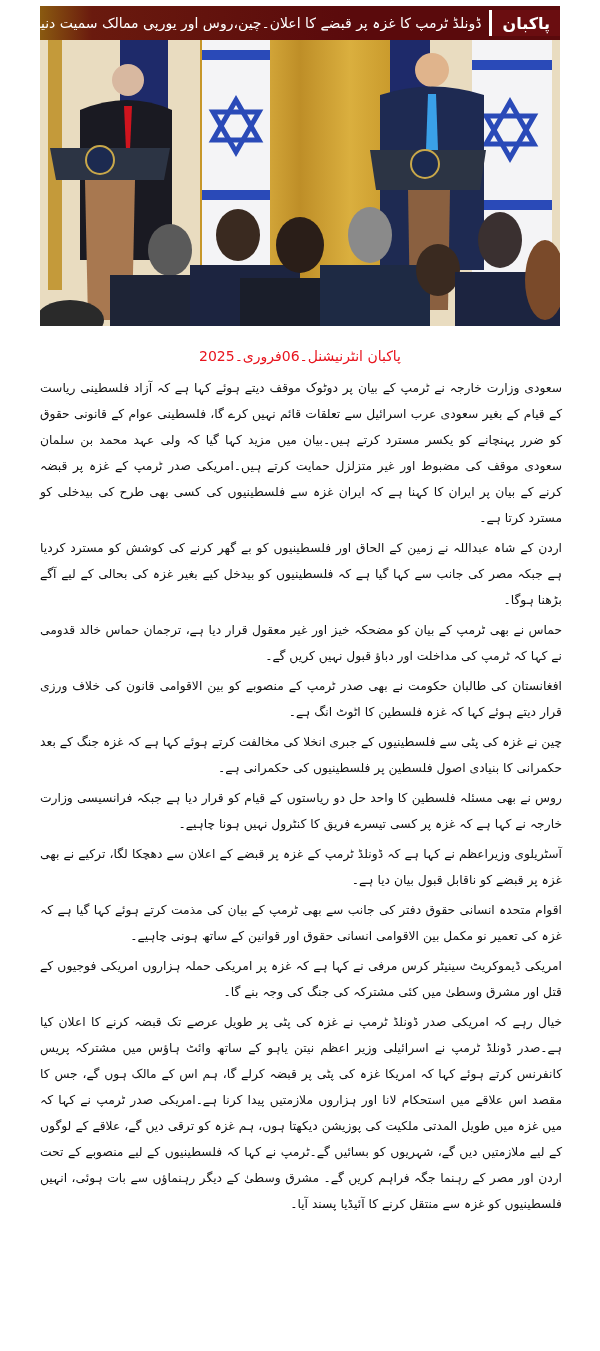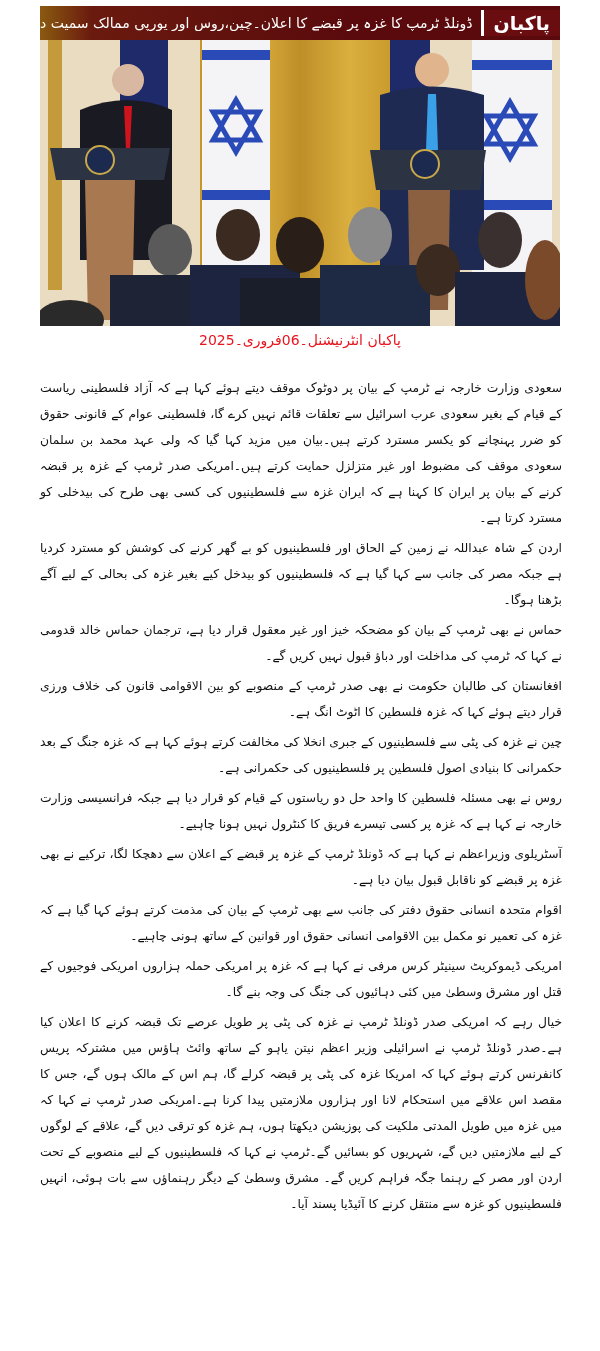--- a/index.html
+++ b/index.html
@@ -3,37 +3,37 @@
   <meta charset="utf-8">
   <style>
     html, body { margin: 0; padding: 0; background: #ffffff; }
     body { width: 600px; height: 1351px; position: relative; overflow: hidden; font-family: "DejaVu Sans", sans-serif; }
     .banner {
       position: absolute; left: 40px; top: 6px; width: 520px; height: 34px;
       background: linear-gradient(90deg, #8a5a10 0%, #6a1a0e 10%, #5a0a0c 60%, #5a0a0c 100%);
       display: flex; flex-direction: row-reverse; align-items: center;
     }
     .brand {
-      background: #6a0d10; color: #fff; font-weight: bold; font-size: 19px;
+      background: #6a0d10; color: #fff; font-weight: bold; font-size: 16px;
       height: 26px; display: flex; align-items: center; padding: 0 10px;
       border-left: 3px solid #ffffff;
       font-family: "DejaVu Sans", sans-serif;
     }
     .headline {
       color: #ffffff; font-size: 14px; direction: rtl; padding-right: 8px;
       white-space: nowrap; overflow: hidden; flex: 1; text-align: right;
       font-family: "DejaVu Sans", sans-serif;
     }
     .photo {
       position: absolute; left: 40px; top: 40px; width: 520px; height: 286px; overflow: hidden;
       background: #c8a040;
     }
     .photo svg { display: block; }
     .dateline {
-      position: absolute; left: 40px; top: 332px; width: 520px; text-align: center;
+      position: absolute; left: 40px; top: 348px; width: 520px; text-align: center;
       color: #e8141e; font-size: 14px; direction: rtl;
       font-family: "DejaVu Sans", sans-serif;
     }
     .article {
       position: absolute; left: 40px; top: 375px; width: 522px;
       direction: rtl; text-align: justify; text-align-last: right;
       font-family: "DejaVu Sans", sans-serif; font-size: 12.3px; line-height: 26px; color: #111;
     }
     .article p { margin: 0 0 4px 0; }
   </style>
@@ -128,15 +128,15 @@
 
 <div class="article">
   <p>سعودی وزارت خارجہ نے ٹرمپ کے بیان پر دوٹوک موقف دیتے ہوئے کہا ہے کہ آزاد فلسطینی ریاست کے قیام کے بغیر سعودی عرب اسرائیل سے تعلقات قائم نہیں کرے گا، فلسطینی عوام کے قانونی حقوق کو ضرر پہنچانے کو یکسر مسترد کرتے ہیں۔بیان میں مزید کہا گیا کہ ولی عہد محمد بن سلمان سعودی موقف کی مضبوط اور غیر متزلزل حمایت کرتے ہیں۔امریکی صدر ٹرمپ کے غزہ پر قبضہ کرنے کے بیان پر ایران کا کہنا ہے کہ ایران غزہ سے فلسطینیوں کی کسی بھی طرح کی بیدخلی کو مسترد کرتا ہے۔</p>
   <p>اردن کے شاہ عبداللہ نے زمین کے الحاق اور فلسطینیوں کو بے گھر کرنے کی کوشش کو مسترد کردیا ہے جبکہ مصر کی جانب سے کہا گیا ہے کہ فلسطینیوں کو بیدخل کیے بغیر غزہ کی بحالی کے لیے آگے بڑھنا ہوگا۔</p>
   <p>حماس نے بھی ٹرمپ کے بیان کو مضحکہ خیز اور غیر معقول قرار دیا ہے، ترجمان حماس خالد قدومی نے کہا کہ ٹرمپ کی مداخلت اور دباؤ قبول نہیں کریں گے۔</p>
   <p>افغانستان کی طالبان حکومت نے بھی صدر ٹرمپ کے منصوبے کو بین الاقوامی قانون کی خلاف ورزی قرار دیتے ہوئے کہا کہ غزہ فلسطین کا اٹوٹ انگ ہے۔</p>
   <p>چین نے غزہ کی پٹی سے فلسطینیوں کے جبری انخلا کی مخالفت کرتے ہوئے کہا ہے کہ غزہ جنگ کے بعد حکمرانی کا بنیادی اصول فلسطین پر فلسطینیوں کی حکمرانی ہے۔</p>
   <p>روس نے بھی مسئلہ فلسطین کا واحد حل دو ریاستوں کے قیام کو قرار دیا ہے جبکہ  فرانسیسی وزارت خارجہ نے کہا ہے کہ غزہ پر کسی تیسرے فریق کا کنٹرول نہیں ہونا چاہیے۔</p>
   <p>آسٹریلوی وزیراعظم نے کہا ہے کہ ڈونلڈ ٹرمپ کے غزہ پر قبضے کے اعلان سے دھچکا لگا، ترکیے نے بھی غزہ پر قبضے کو ناقابل قبول بیان دیا ہے۔</p>
   <p>اقوام متحدہ انسانی حقوق دفتر کی جانب سے بھی ٹرمپ کے بیان کی مذمت کرتے ہوئے کہا گیا ہے کہ غزہ کی تعمیر نو مکمل بین الاقوامی انسانی حقوق اور قوانین کے ساتھ ہونی چاہیے۔</p>
-  <p>امریکی ڈیموکریٹ سینیٹر کرس مرفی  نے کہا ہے کہ غزہ پر امریکی حملہ ہزاروں امریکی فوجیوں کے قتل اور مشرق وسطیٰ میں کئی دہائیوں کی جنگ کی وجہ بنے گا۔</p>
+  <p>امریکی ڈیموکریٹ سینیٹر کرس مرفی  نے کہا ہے کہ غزہ پر امریکی حملہ ہزاروں امریکی فوجیوں کے قتل اور مشرق وسطیٰ میں کئی مشترکہ کی جنگ کی وجہ بنے گا۔</p>
   <p>خیال رہے کہ امریکی صدر ڈونلڈ ٹرمپ نے غزہ کی پٹی پر طویل عرصے تک قبضہ کرنے کا اعلان کیا ہے۔صدر ڈونلڈ ٹرمپ نے اسرائیلی وزیر اعظم نیتن یاہو کے ساتھ وائٹ ہاؤس میں مشترکہ پریس کانفرنس کرتے ہوئے کہا کہ امریکا غزہ کی پٹی پر قبضہ کرلے گا، ہم اس کے مالک ہوں گے، جس کا مقصد اس علاقے میں استحکام لانا اور ہزاروں ملازمتیں پیدا کرنا ہے۔امریکی صدر ٹرمپ نے کہا کہ میں غزہ میں طویل المدتی ملکیت کی پوزیشن دیکھتا ہوں، ہم غزہ کو ترقی دیں گے، علاقے کے لوگوں کے لیے ملازمتیں دیں گے، شہریوں کو بسائیں گے۔ٹرمپ نے کہا کہ فلسطینیوں کے لیے منصوبے کے تحت اردن اور مصر کے رہنما جگہ فراہم کریں گے۔ مشرق وسطیٰ کے دیگر رہنماؤں سے بات ہوئی، انہیں فلسطینیوں کو غزہ سے منتقل کرنے کا آئیڈیا پسند آیا۔</p>
 </div>
 
 </body></html>

